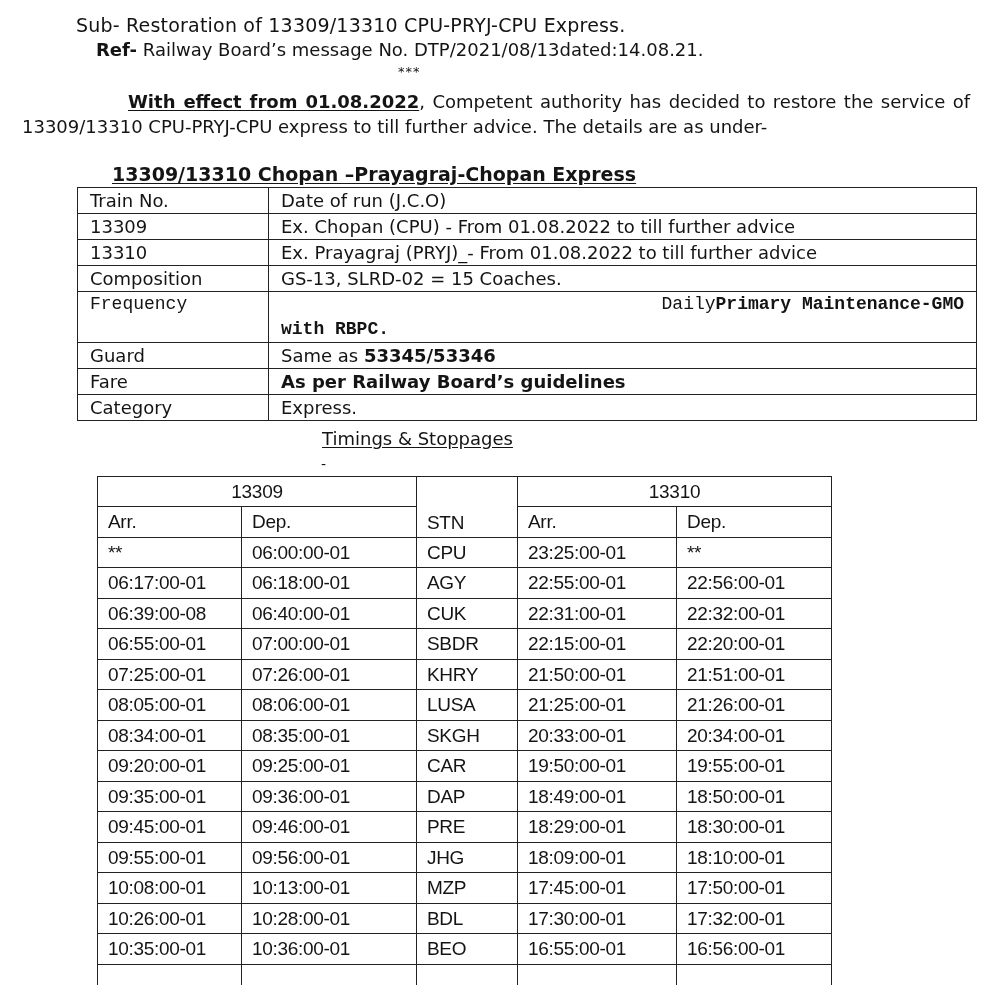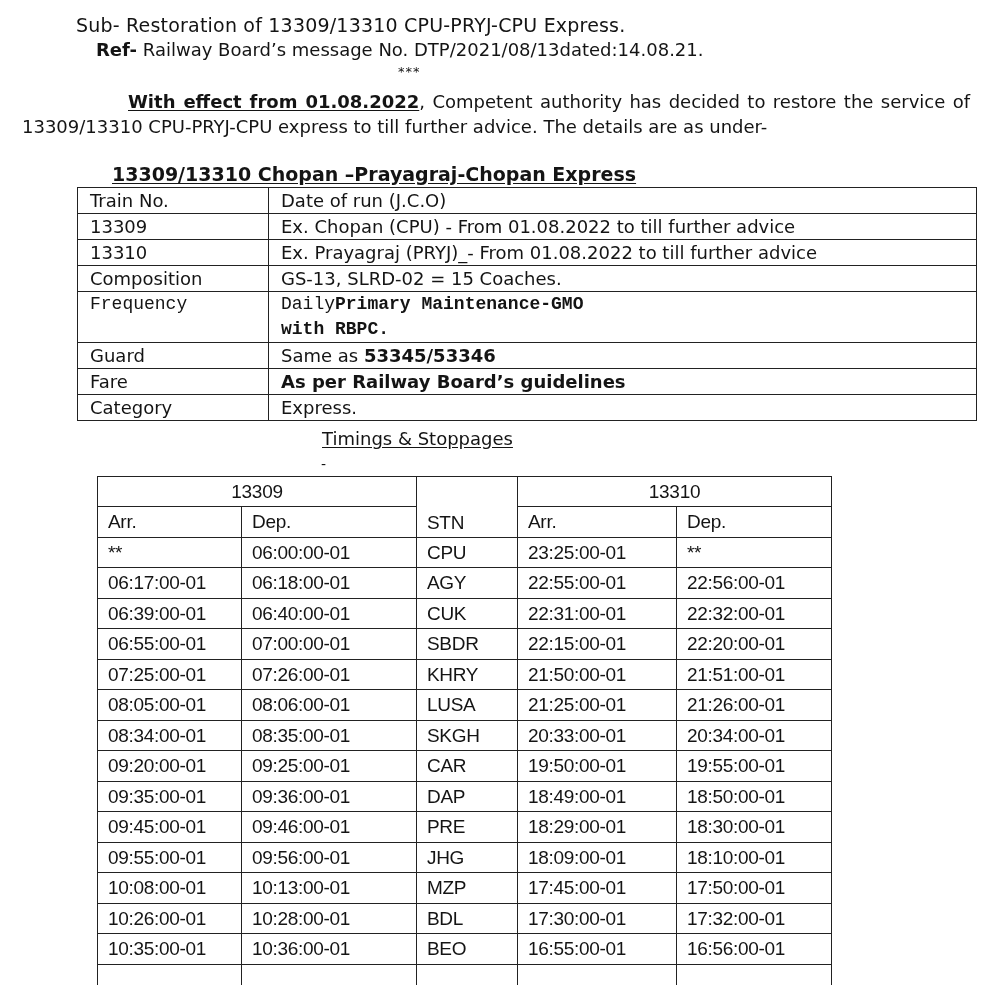--- a/index.html
+++ b/index.html
@@ -22,21 +22,21 @@
 
   
   #details {
     position: absolute; left: 77px; top: 187px; width: 900px;
     border-collapse: collapse; font-size: 18px; table-layout: fixed;
   }
   #details td { border: 1.5px solid #222; padding: 0 0 0 12px; vertical-align: top; line-height: 25px; }
   #details td.k { width: 178px; }
   #details td.v { }
   #details .freq-row td { line-height: 25px; font-family: Liberation Mono, monospace; }
-  .freq-wrap { display: flex; justify-content: flex-start; padding-right: 12px; }
+  .freq-wrap { display: flex; justify-content: flex-end; padding-right: 12px; }
 
   #timings-title { left: 322px; top: 428px; font-size: 18px; }
   #dash { left: 321px; top: 456px; font-size: 14px; }
 
   
   #timetable {
     position: absolute; left: 97px; top: 476px;
     border-collapse: collapse; table-layout: fixed;
     font-family: "Liberation Sans", sans-serif; font-size: 19px; letter-spacing: -0.3px;
   }
@@ -133,21 +133,21 @@
         <td>**</td>
       </tr>
       <tr>
         <td>06:17:00-01</td>
         <td>06:18:00-01</td>
         <td>AGY</td>
         <td>22:55:00-01</td>
         <td>22:56:00-01</td>
       </tr>
       <tr>
-        <td>06:39:00-01</td>
+        <td>06:39:00-08</td>
         <td>06:40:00-01</td>
         <td>CUK</td>
         <td>22:31:00-01</td>
         <td>22:32:00-01</td>
       </tr>
       <tr>
         <td>06:55:00-01</td>
         <td>07:00:00-01</td>
         <td>SBDR</td>
         <td>22:15:00-01</td>

